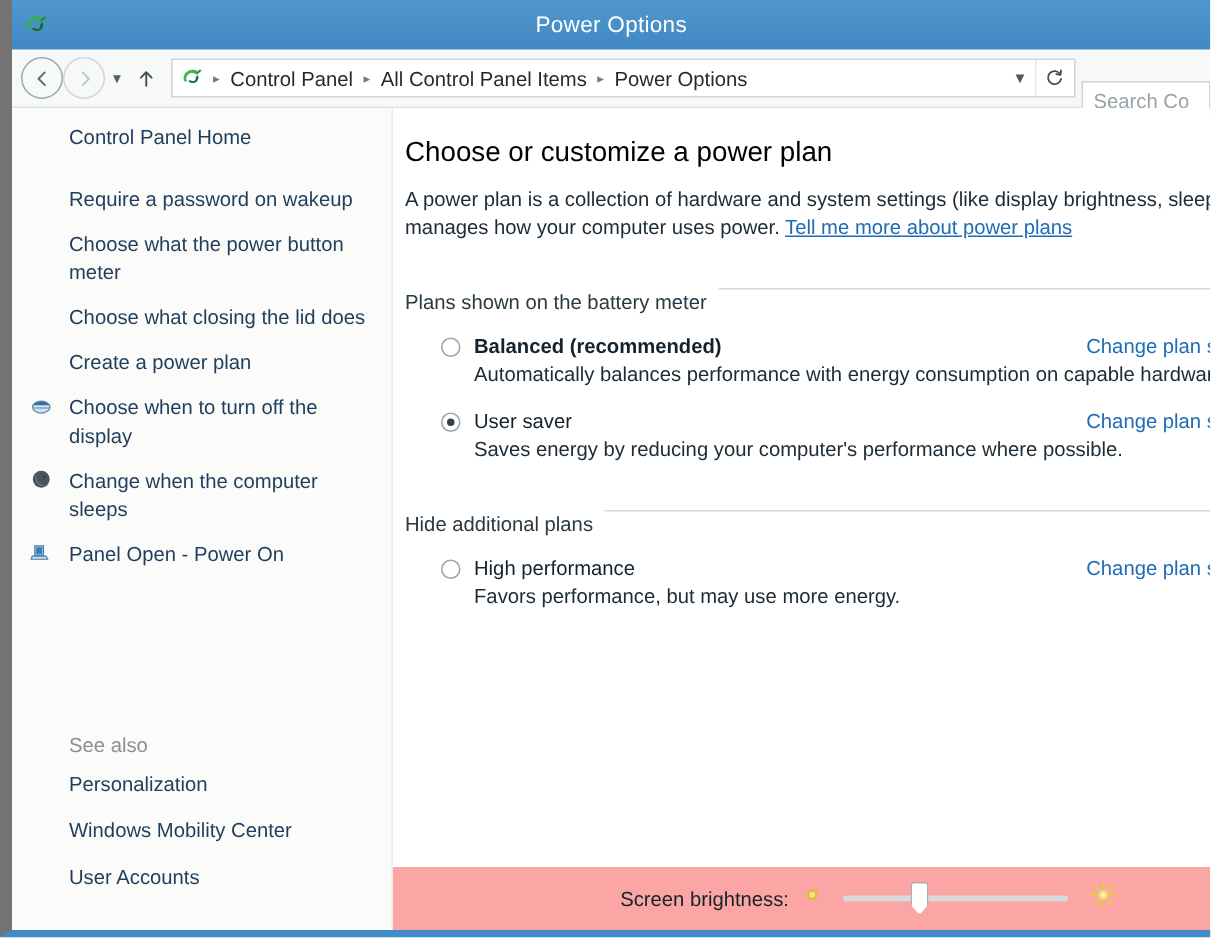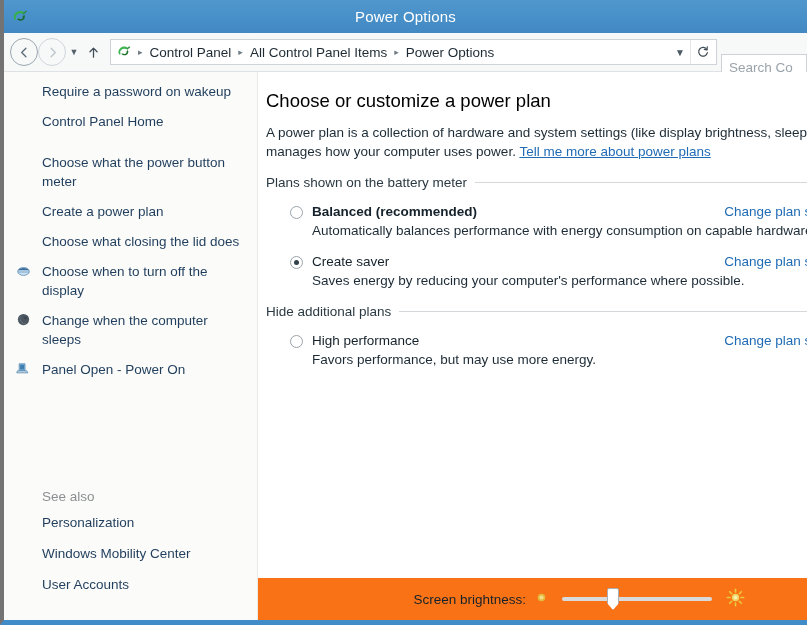--- a/index.html
+++ b/index.html
@@ -10,21 +10,21 @@
     overflow: hidden;
     background: #ffffff;
     font-family: "Liberation Sans", sans-serif;
   }
 
   #window {
     position: relative;
     width: 807px;
     height: 625px;
     background: #ffffff;
-    border-left: 4px solid #737373;
+    border-left: 8px solid #737373;
     border-right: 0;
     border-bottom: 5px solid #3f8cc9;
     overflow: hidden;
   }
 
   
   #titlebar {
     position: relative;
     height: 33px;
     background: #4a94cb;
@@ -222,21 +222,21 @@
   }
 
   .section-head {
     display: flex;
     align-items: center;
     font-size: 13.5px;
     color: #2a3942;
     margin-bottom: 14px;
     width: 545px;
   }
-  .section-head .sh-label { flex: 0 0 auto; padding-right: 8px; white-space: nowrap; }
+  .section-head .sh-label { flex: 0 0 auto; padding-right: 8px; white-space: nowrap; margin-top: 19px; }
   .section-head .sh-rule {
     flex: 1 1 auto;
     height: 1px;
     background: #d4d8db;
   }
 
   .plan {
     position: relative;
     margin-bottom: 16px;
   }
@@ -283,21 +283,21 @@
     white-space: nowrap;
     cursor: pointer;
   }
 
   
   #brightness {
     position: absolute;
     left: 0; right: 0;
     bottom: 0;
     height: 42px;
-    background: #f97316;
+    background: #fca5a5;
     display: flex;
     align-items: center;
     justify-content: flex-end;
     padding-right: 62px;
   }
   #brightness .b-label {
     font-size: 13.5px;
     color: #15222b;
     margin-right: 9px;
   }
@@ -393,43 +393,43 @@
 
     <div id="searchbox">
       <span class="ph">Search Co</span>
     </div>
   </div>
 
   <div id="body">
 
     <div id="sidebar">
 
-      <div class="side-link">
-        <span class="sl-ico blank"></span>
-        <span class="sl-text">Require a password on wakeup</span>
-      </div>
-
       <div class="side-link home">
         <span class="sl-ico blank"></span>
         <span class="sl-text">Control Panel Home</span>
       </div>
 
       <div class="side-link">
         <span class="sl-ico blank"></span>
+        <span class="sl-text">Require a password on wakeup</span>
+      </div>
+
+      <div class="side-link">
+        <span class="sl-ico blank"></span>
         <span class="sl-text">Choose what the power button meter</span>
+      </div>
+
+      <div class="side-link">
+        <span class="sl-ico blank"></span>
+        <span class="sl-text">Choose what closing the lid does</span>
       </div>
 
       <div class="side-link">
         <span class="sl-ico blank"></span>
         <span class="sl-text">Create a power plan</span>
-      </div>
-
-      <div class="side-link">
-        <span class="sl-ico blank"></span>
-        <span class="sl-text">Choose what closing the lid does</span>
       </div>
 
       <div class="side-link">
         <span class="sl-ico">
           <svg viewBox="0 0 16 16" width="15" height="15">
             <ellipse cx="8" cy="9" rx="6.2" ry="4.2" fill="#cfe2f2" stroke="#5b8db5" stroke-width="0.9"></ellipse>
             <path d="M2.4 7.6 C3.6 4.4 12.4 4.4 13.6 7.6 Z" fill="#3c6e9c"></path>
             <path d="M2.2 9.6 L13.8 9.6" stroke="#5b8db5" stroke-width="0.8" fill="none"></path>
           </svg>
         </span>
@@ -497,21 +497,21 @@
           <span class="radio"></span>
           <span class="plan-name bold">Balanced (recommended)</span>
         </div>
         <div class="plan-desc">Automatically balances performance with energy consumption on capable hardware.</div>
         <span class="change-link">Change plan settings</span>
       </div>
 
       <div class="plan">
         <div class="plan-row">
           <span class="radio checked"></span>
-          <span class="plan-name">Create saver</span>
+          <span class="plan-name">User saver</span>
         </div>
         <div class="plan-desc">Saves energy by reducing your computer's performance where possible.</div>
         <span class="change-link">Change plan settings</span>
       </div>
 
       <div class="section-head">
         <span class="sh-label">Hide additional plans</span>
         <span class="sh-rule"></span>
       </div>
 

